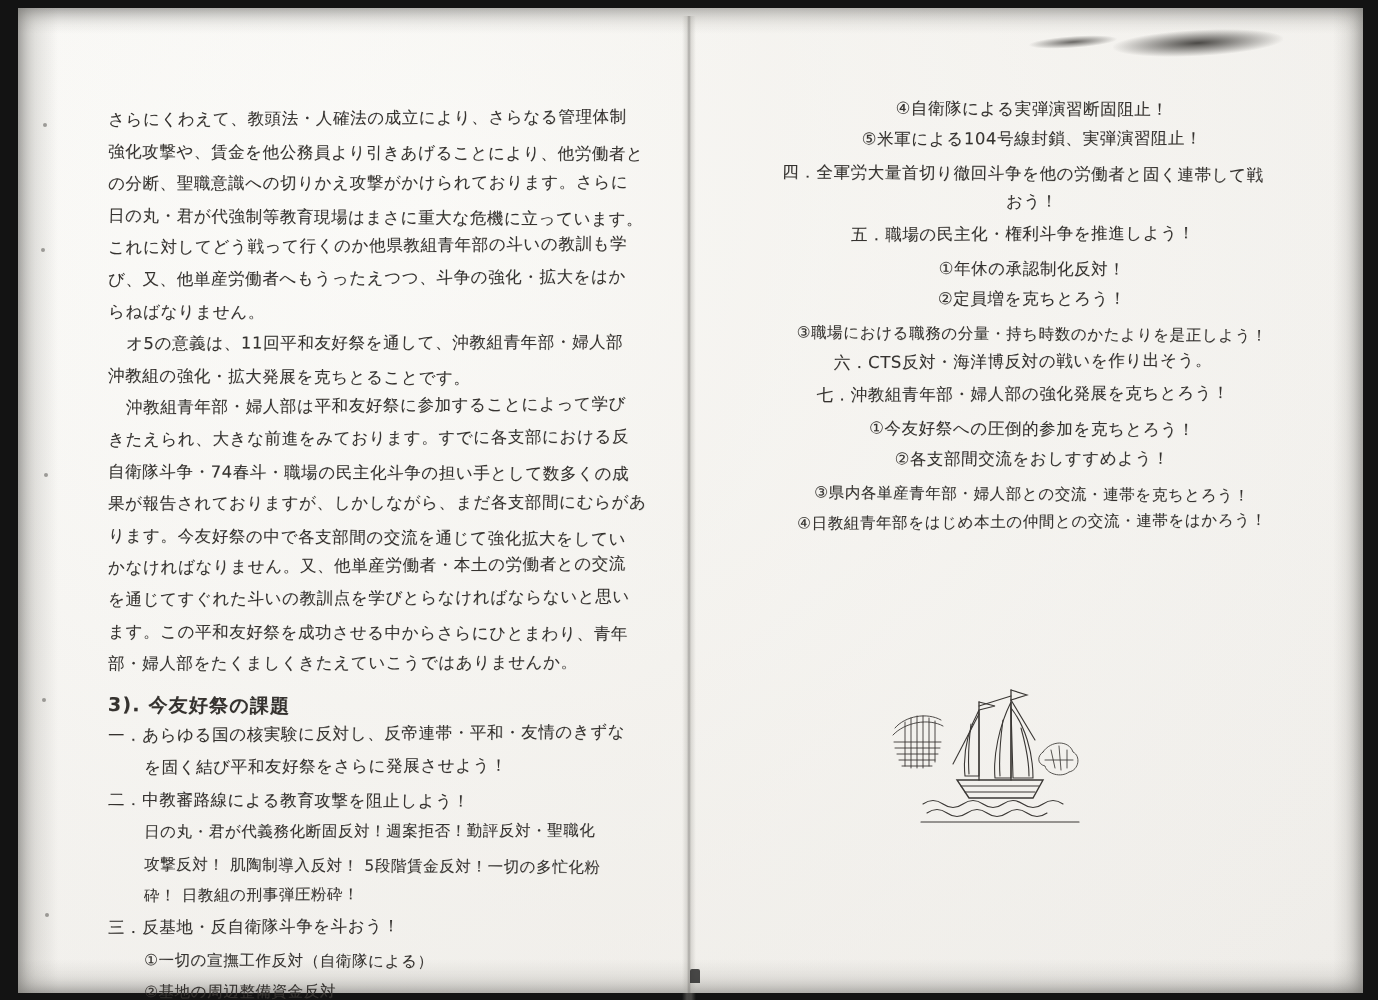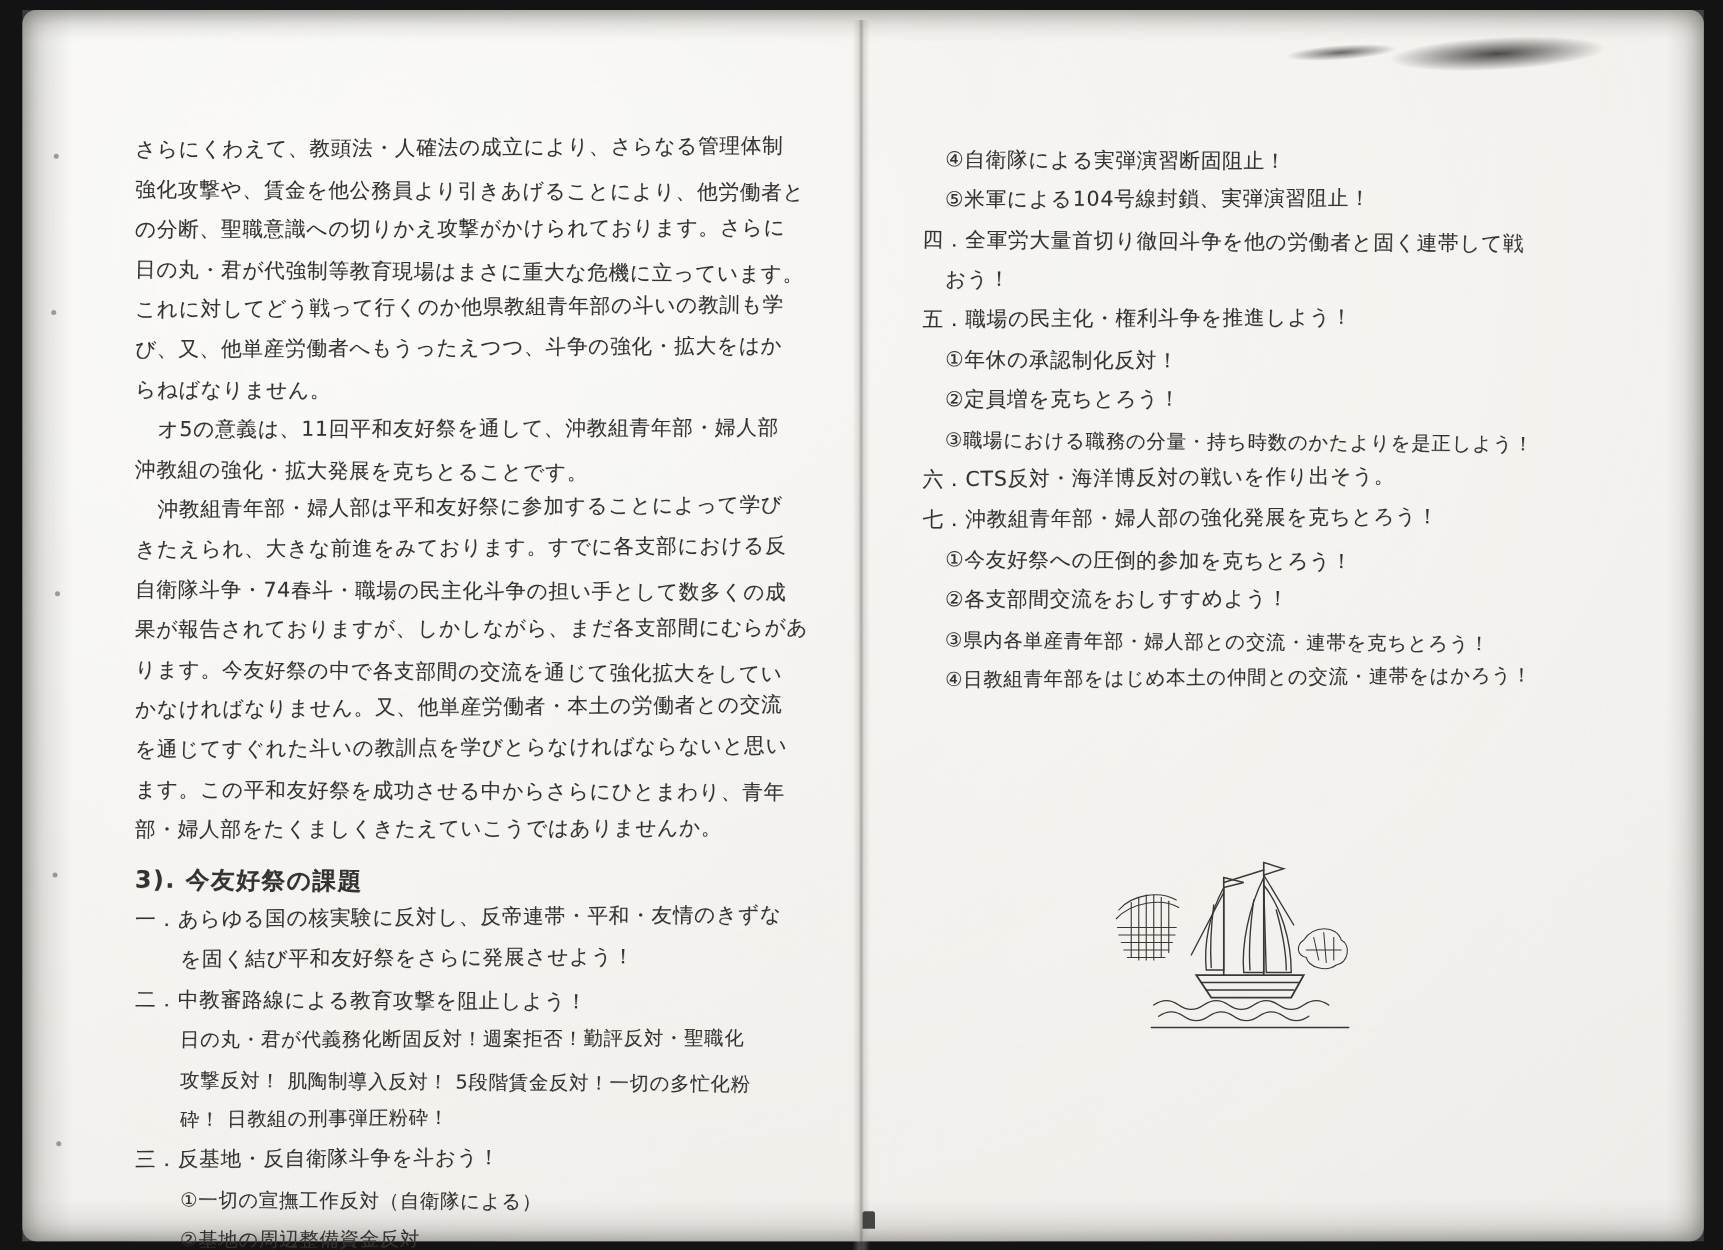--- a/index.html
+++ b/index.html
@@ -23,21 +23,20 @@
   }
   #paper {
     position: absolute;
     left: 18px;
     top: 8px;
     width: 1345px;
     height: 985px;
     background:
       radial-gradient(ellipse at 30% 20%, #fdfdfb 0%, #f7f6f3 45%, #eeecE8 100%);
     box-shadow: 0 0 18px rgba(0,0,0,0.55) inset;
-    border-radius: 11px;
   }
   
   .tone {
     position: absolute;
     pointer-events: none;
   }
   .tone.t1 {
     left: 0; top: 0; right: 0; bottom: 0;
     background:
       linear-gradient(100deg, rgba(255,255,255,0.0) 0%, rgba(236,233,227,0.45) 50%, rgba(255,255,255,0.0) 100%);
@@ -108,21 +107,21 @@
     background: rgba(90,88,84,.55);
   }
 
   
   .col {
     position: absolute;
     font-family: "DejaVu Sans", sans-serif;
     color: #2f2d2b;
   }
   #col-left  { left: 90px;  top: 96px; width: 570px; }
-  #col-right { left: 720px; top: 104px; width: 570px; }
+  #col-right { left: 720px; top: 84px; width: 570px; text-align: center; }
 
   .ln {
     font-size: 16.5px;
     line-height: 32px;
     white-space: pre;
     letter-spacing: 0.6px;
     color: #35322f;
     
     transform-origin: left center;
     text-shadow: 0.4px 0.3px 0 rgba(80,78,74,0.25);

